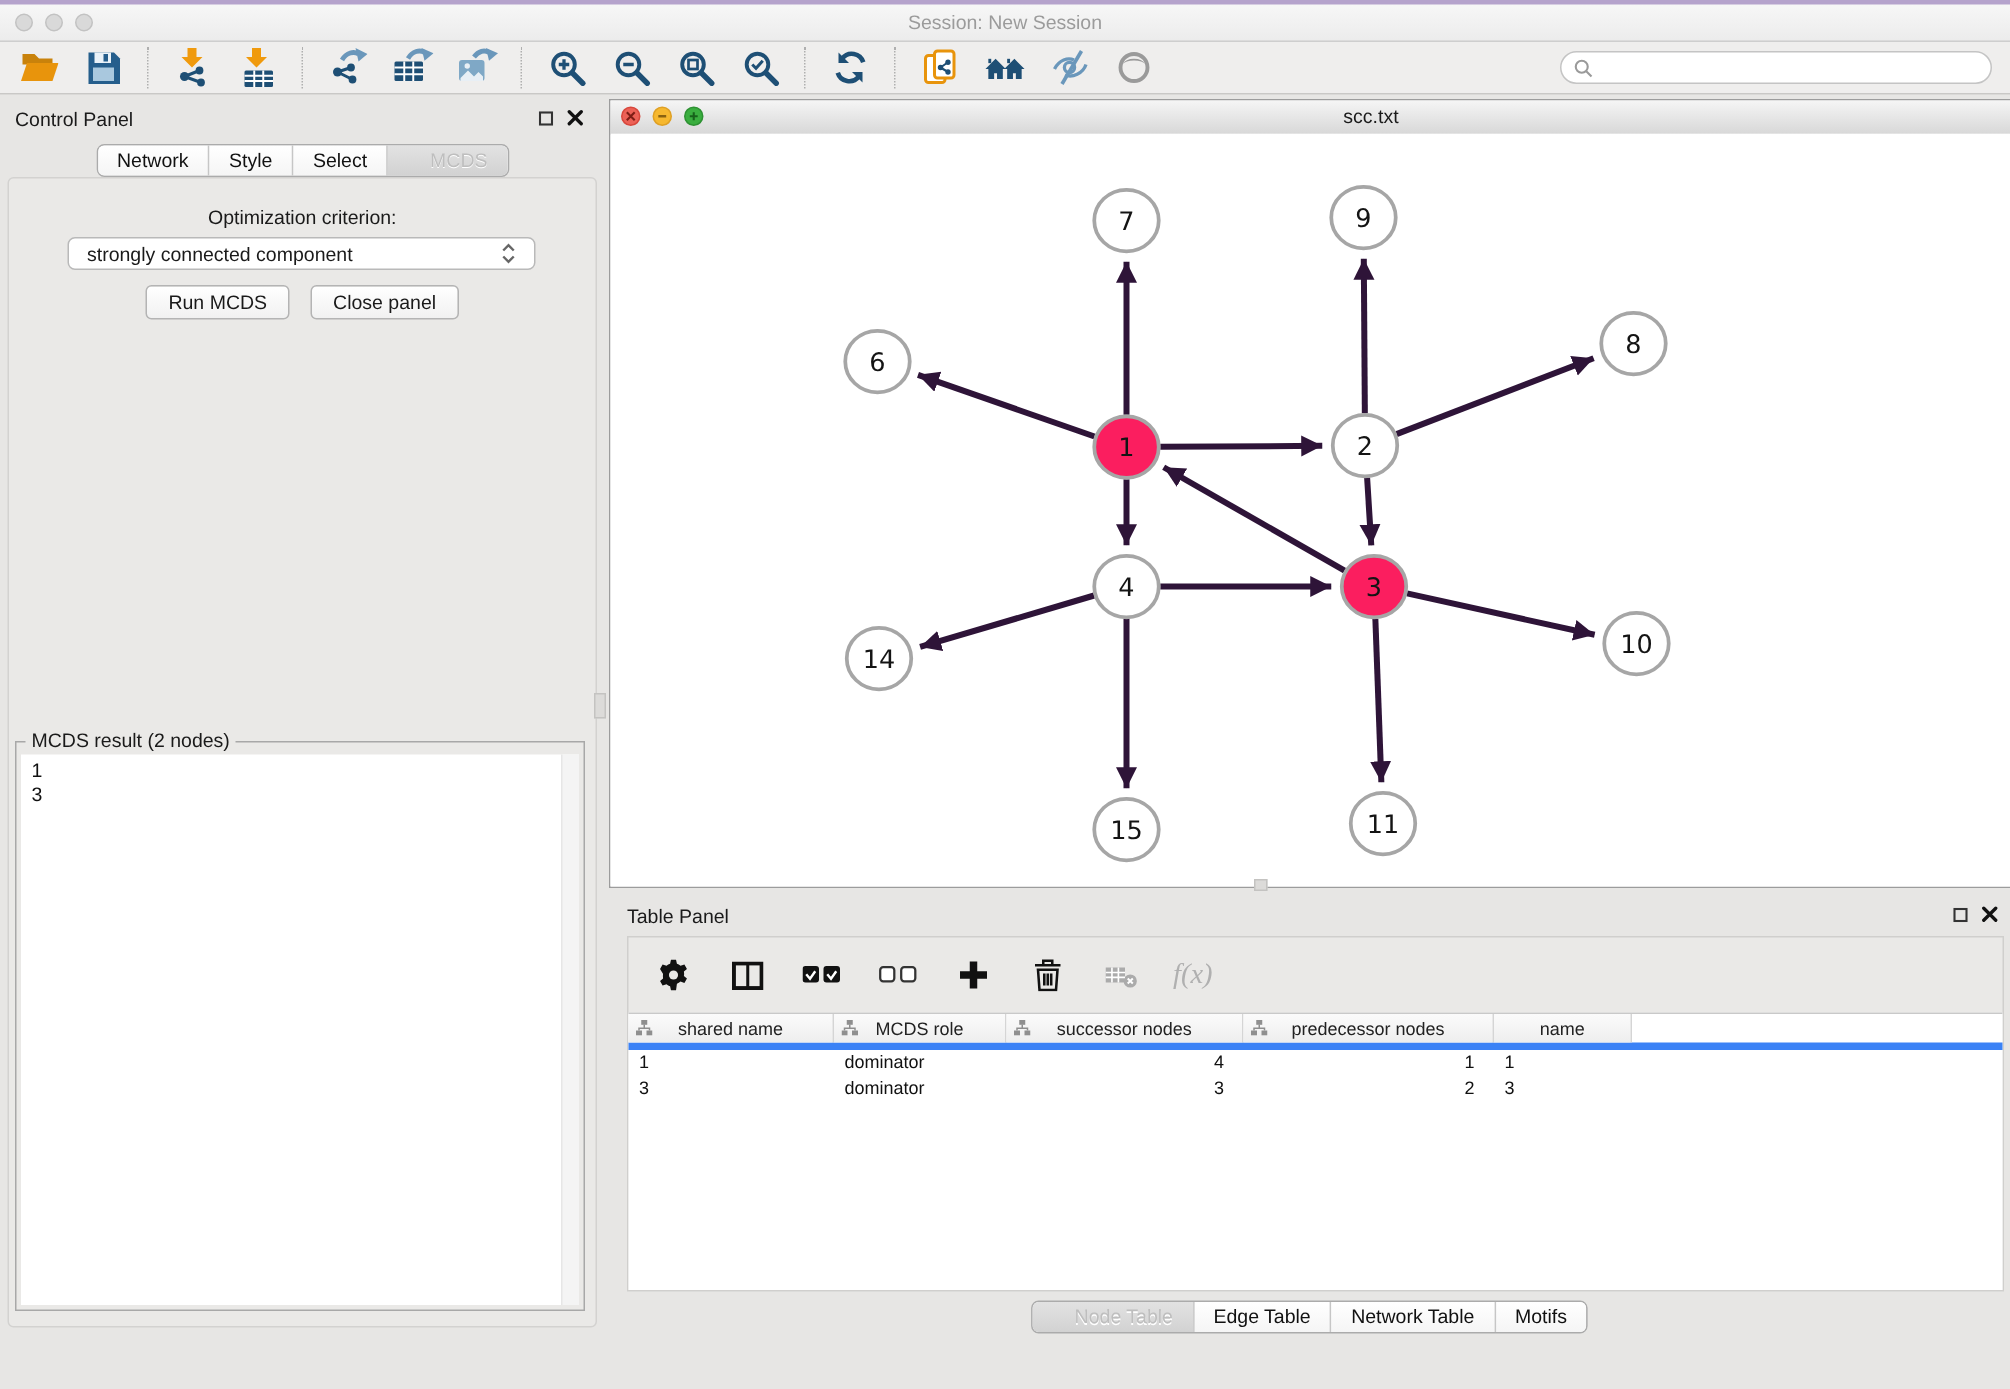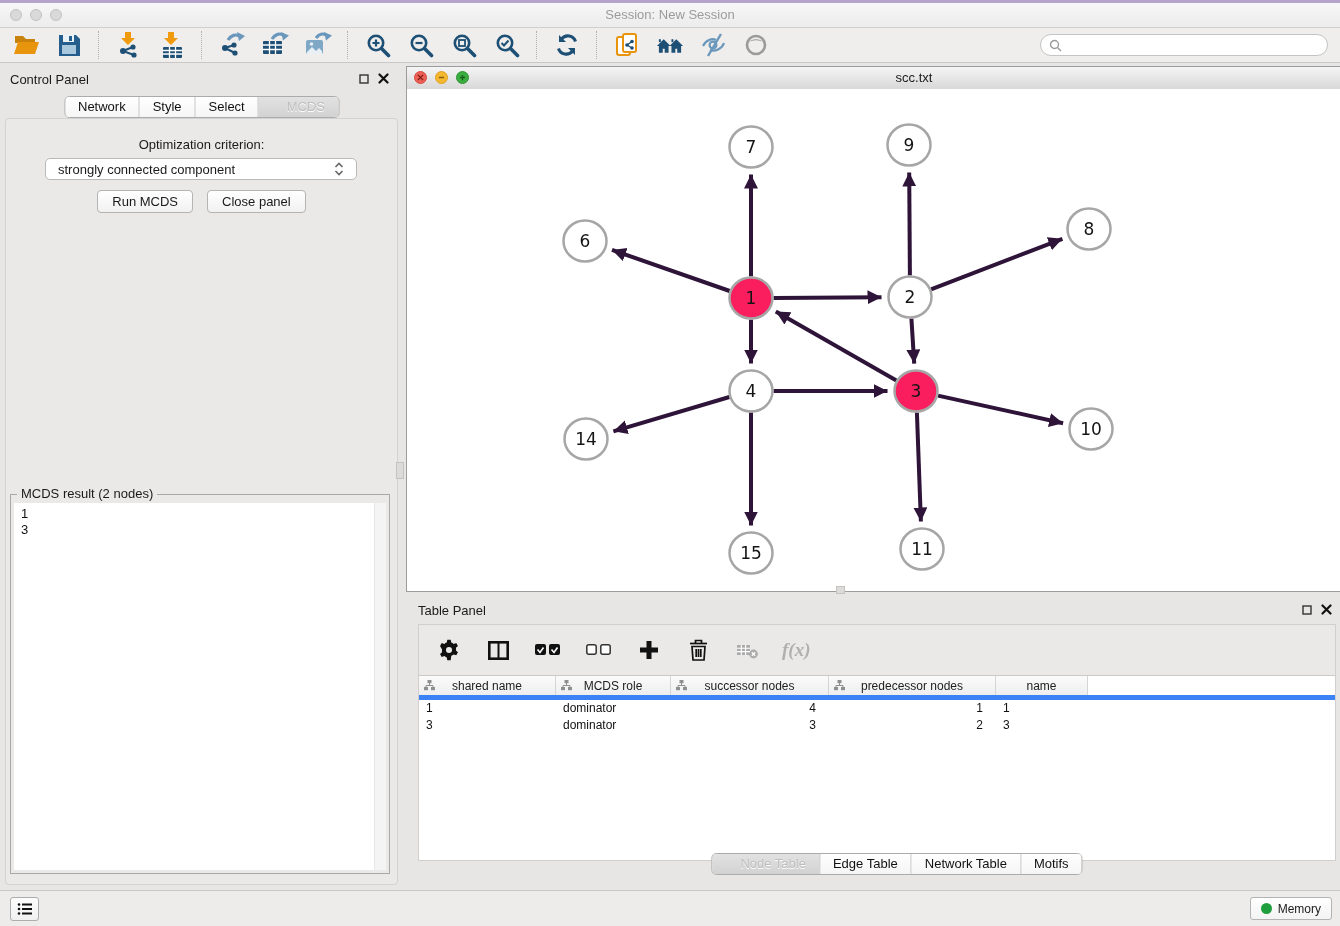--- a/index.html
+++ b/index.html
@@ -53,32 +53,32 @@
   .lt{width:13px;height:13px;border-radius:50%;display:flex;align-items:center;justify-content:center;box-sizing:border-box;}
   .lt.red{background:#EC6156;border:1px solid #D8473C;}
   .lt.yel{background:#F6B82F;border:1px solid #DFA024;}
   .lt.grn{background:#3AAE3F;border:1px solid #2E9233;}
   .nw-title{text-align:center;font-size:13px;line-height:21px;color:#1a1a1a;}
   .canvas{position:absolute;top:22px;left:0;right:0;bottom:0;background:#fff;overflow:hidden;}
   .h-grip{position:absolute;left:836px;top:586px;width:9px;height:8px;background:#DCDBD9;border:1px solid #C4C3C1;box-sizing:border-box;}
   
   .tpanel{position:absolute;left:406px;top:595px;right:0;bottom:35px;}
   .tp-content{position:absolute;top:29px;left:12px;right:4px;bottom:30px;background:#EAE9E7;border:1px solid #D0CFCD;}
-  .tp-toolbar{position:absolute;top:0;left:0;right:0;height:50px;display:flex;align-items:center;gap:21px;padding:0 16px;box-sizing:border-box;font-weight:bold;}
+  .tp-toolbar{position:absolute;top:0;left:0;right:0;height:50px;display:flex;align-items:center;gap:21px;padding:0 16px;box-sizing:border-box;}
   .fx{font-family:"Liberation Serif",serif;font-style:italic;font-size:19px;color:#B0B0B0;}
   .tbl{position:absolute;top:50px;left:0;right:0;bottom:0;background:#fff;border-top:1px solid #C9C9C9;}
   .thead{display:flex;height:19px;border-bottom:5px solid #3b82f6;}
   .th{position:relative;background:linear-gradient(#FBFBFB,#EEEEEE);border-right:1px solid #D5D5D5;
       font-size:12px;color:#222;display:flex;align-items:center;justify-content:center;box-sizing:border-box;}
   .th .th-ic{position:absolute;left:5px;top:4px;}
   .tr{display:flex;height:17px;}
   .td{font-size:12px;line-height:17px;color:#111;box-sizing:border-box;overflow:hidden;}
   .col0{width:137px;} .col1{width:115px;} .col2{width:158px;} .col3{width:167px;} .col4{width:92px;}
   .a-left{text-align:left;padding-left:7px;} .a-right{text-align:right;padding-right:13px;}
-  .tp-tabs{position:absolute;bottom:16px;left:50%;transform:translateX(-50%);margin-left:24px;}
+  .tp-tabs{position:absolute;bottom:2px;left:50%;transform:translateX(-50%);}
   
   .statusbar{position:absolute;left:0;right:0;bottom:0;height:35px;background:#EDECEA;border-top:1px solid #C9C8C6;}
   .list-btn{position:absolute;left:10px;top:6px;width:29px;height:24px;border:1px solid #ADADAD;border-radius:3px;
             background:linear-gradient(#FDFDFD,#F0F0F0);display:flex;align-items:center;justify-content:center;box-sizing:border-box;}
   .mem-btn{position:absolute;right:8px;top:6px;height:23px;border:1px solid #B3B3B3;border-radius:3px;
            background:linear-gradient(#FFFFFF,#F3F3F3);display:flex;align-items:center;gap:6px;padding:0 10px;font-size:12px;box-sizing:border-box;}
   .dot{width:11px;height:11px;border-radius:50%;background:#1E9E3C;}
   svg{display:block;}
 </style>
 </head>
@@ -521,32 +521,14 @@
       </div>
     </div>
     <div class="segbar tp-tabs" id="tp-tabs">
         <div class="seg sel">Node Table</div>
         <div class="seg">Edge Table</div>
         <div class="seg">Network Table</div>
         <div class="seg">Motifs</div>
       </div>
   </div>
 
-  <div class="statusbar">
-    <div class="list-btn">
-      <svg width="16" height="14" viewBox="0 0 16 14">
-          <g fill="#111">
-            <circle cx="2" cy="2.5" r="1.3"></circle>
-            <circle cx="2" cy="7" r="1.3"></circle>
-            <circle cx="2" cy="11.5" r="1.3"></circle>
-            <rect x="5" y="1.5" width="10" height="2"></rect>
-            <rect x="5" y="6" width="10" height="2"></rect>
-            <rect x="5" y="10.5" width="10" height="2"></rect>
-          </g>
-        </svg>
-    </div>
-    <div class="mem-btn">
-      <span class="dot"></span>
-      <span>Memory</span>
-    </div>
-  </div>
 
 </div>
 
 </body></html>

